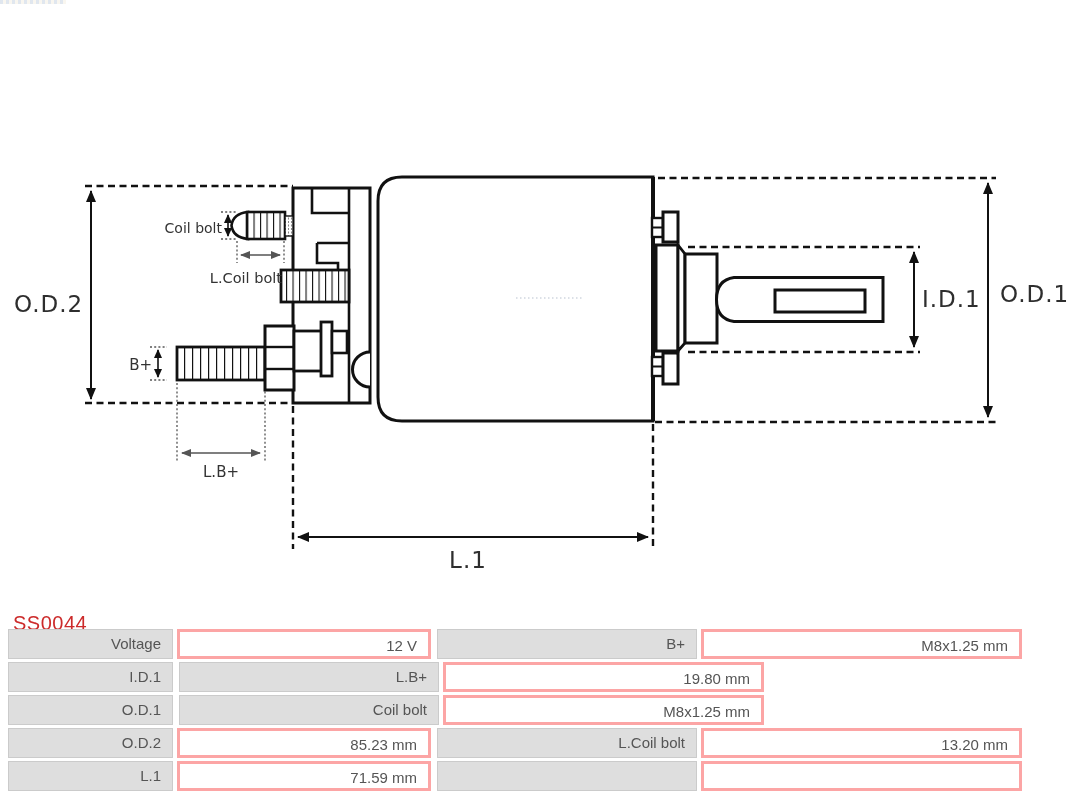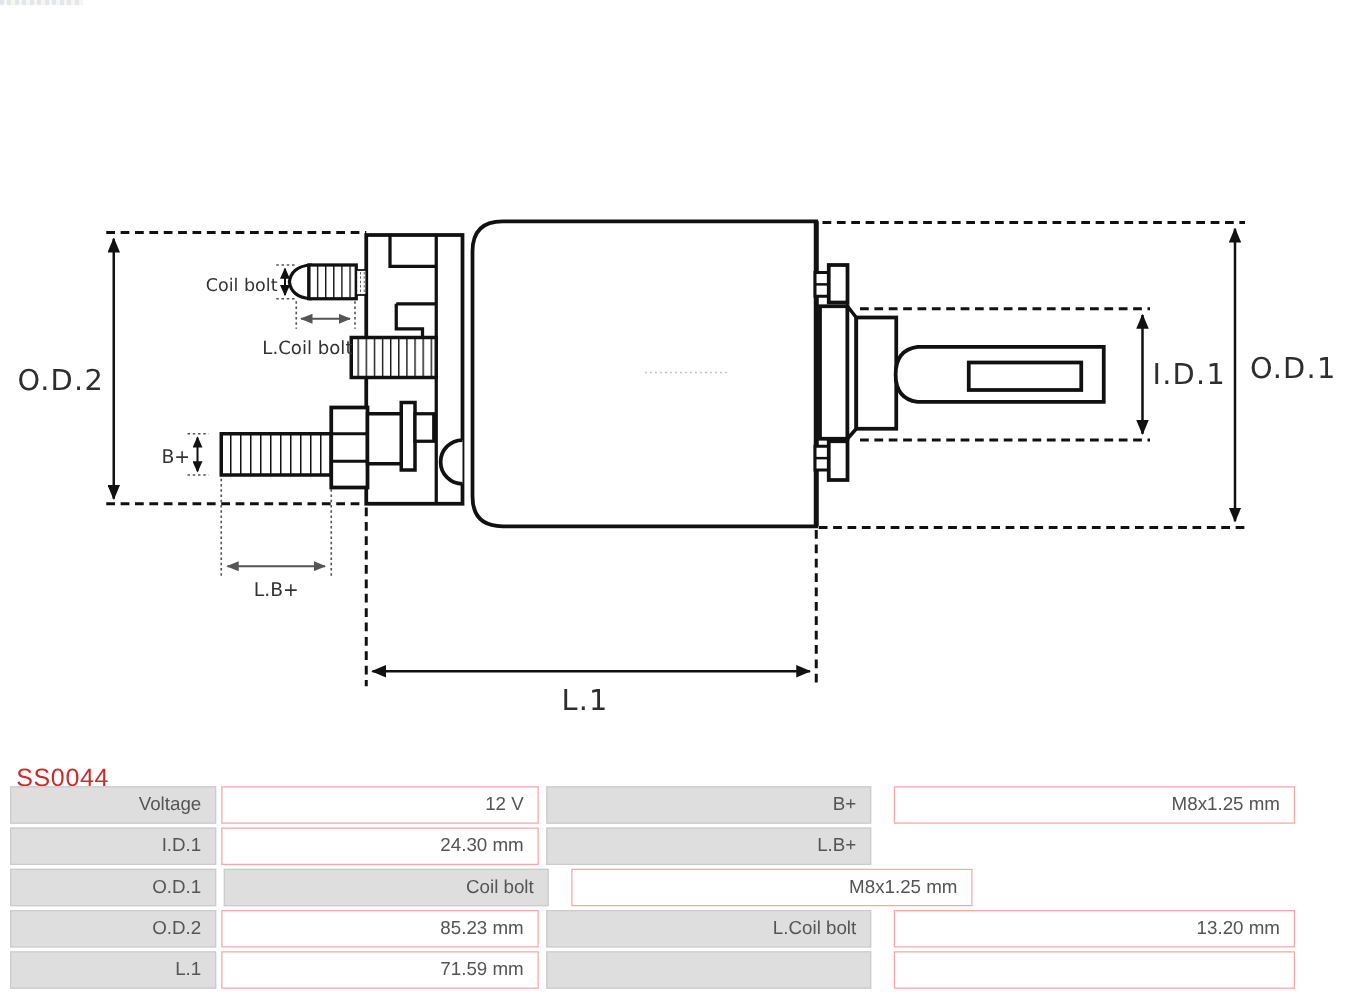--- a/index.html
+++ b/index.html
@@ -22,25 +22,25 @@
     color:#cc2b2b;letter-spacing:.5px;margin-top:13px;
   }
   
   .spec{position:absolute;left:8px;top:629px;width:1049px;}
   .trow{display:flex;margin-bottom:3px;}
   .cell{
     box-sizing:border-box;height:30px;line-height:28px;font-size:15px;color:#555;
     text-align:right;padding-right:11px;
   }
   .lbl{background:#dedede;border:1px solid #cbcbcb;}
-  .val{background:#ffffff;border:1px solid #fca5a5;}
+  .val{background:#ffffff;border:3px solid #fca5a5;}
   .c1{width:165px;}
   .c2{width:254px;margin-left:4px;}
   .c3{width:260px;margin-left:6px;}
-  .c4{width:321px;margin-left:18px;}
+  .c4{width:321px;margin-left:4px;}
 </style>
 </head>
 <body>
 
 <div id="stage">
 
   <div class="corner-strip"></div>
 
   <svg id="drawing" width="1080" height="590" viewBox="0 0 1080 590">
     <defs>
@@ -160,22 +160,22 @@
 
   <div class="spec">
     <div class="trow">
       <div class="cell lbl c1">Voltage</div>
       <div class="cell val c2">12 V</div>
       <div class="cell lbl c3">B+</div>
       <div class="cell val c4">M8x1.25 mm</div>
     </div>
     <div class="trow">
       <div class="cell lbl c1">I.D.1</div>
-      <div class="cell val c2">24.30 mm</div>
       <div class="cell lbl c3">L.B+</div>
+      <div class="cell val c4">19.80 mm</div>
     </div>
     <div class="trow">
       <div class="cell lbl c1">O.D.1</div>
       <div class="cell lbl c3">Coil bolt</div>
       <div class="cell val c4">M8x1.25 mm</div>
     </div>
     <div class="trow">
       <div class="cell lbl c1">O.D.2</div>
       <div class="cell val c2">85.23 mm</div>
       <div class="cell lbl c3">L.Coil bolt</div>

